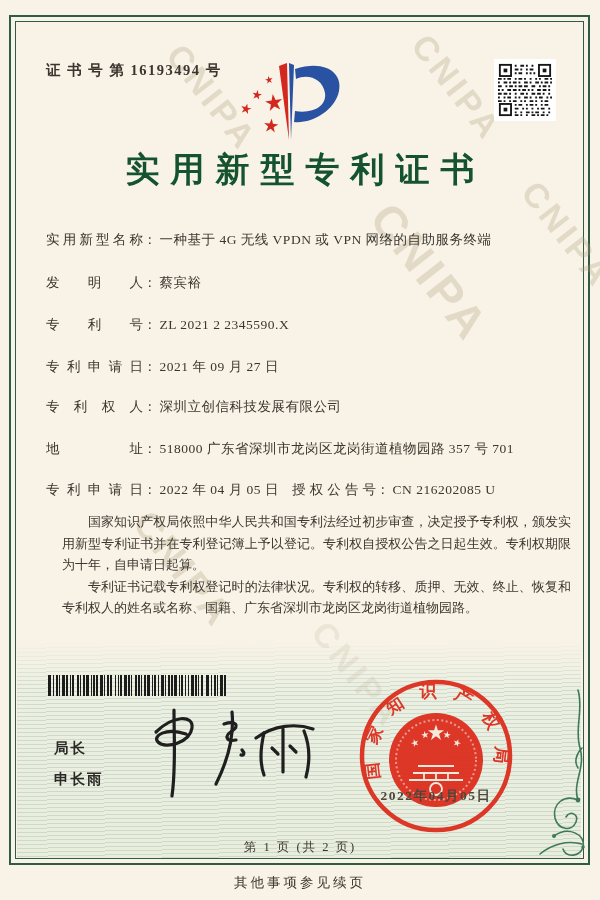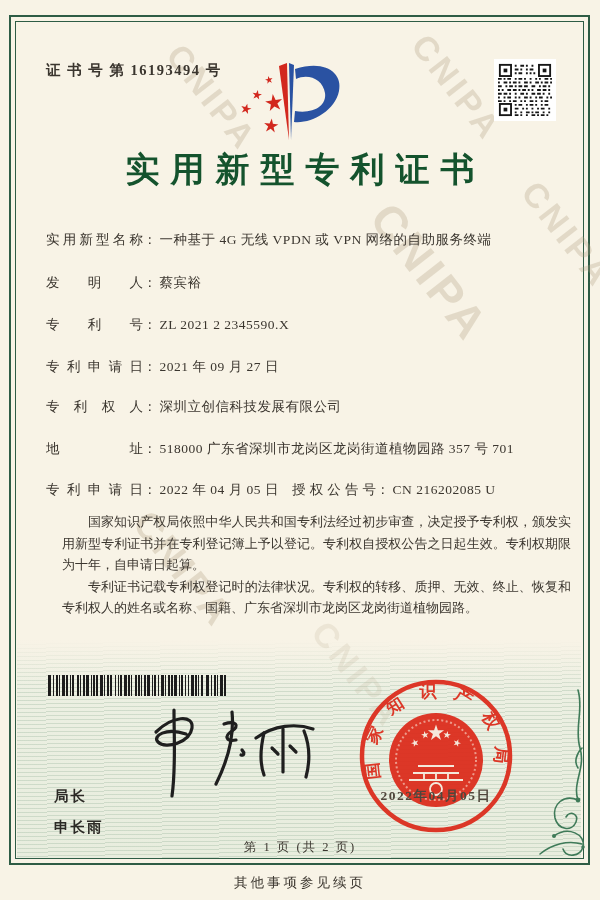--- a/index.html
+++ b/index.html
@@ -17,21 +17,21 @@
   .title{position:absolute;left:0;top:147px;width:600px;text-align:center;font-size:34px;font-weight:bold;letter-spacing:11px;text-indent:11px;color:#14532d;}
   .qr-box{position:absolute;left:494px;top:59px;width:62px;height:62px;background:#ffffff;display:flex;align-items:center;justify-content:center;}
   .logo{position:absolute;left:238px;top:56px;}
   .field-row{position:absolute;left:46px;width:510px;font-size:13.5px;color:#3b362f;white-space:nowrap;}
   .flabel{display:inline-block;width:97px;text-align:justify;text-align-last:justify;vertical-align:bottom;}
   .fvalue{margin-left:3px;letter-spacing:0.5px;}
   .grant2{position:absolute;left:246px;top:0;}
   .paras{position:absolute;left:33px;top:511px;width:509px;font-size:13px;line-height:21.5px;text-align:justify;color:#3b362f;margin-left:29px;}
   .paras p{margin:0;text-indent:2em;}
   .barcode{position:absolute;left:48px;top:675px;}
-  .director{position:absolute;left:54px;top:733px;font-size:14.5px;line-height:31px;letter-spacing:2px;color:#2c2a26;font-weight:bold;margin-top:48px;}
+  .director{position:absolute;left:54px;top:733px;font-size:14.5px;line-height:31px;letter-spacing:2px;color:#2c2a26;font-weight:bold;}
   .signature{position:absolute;left:128px;top:698px;}
   .seal{position:absolute;left:356px;top:676px;opacity:0.93;}
   .page-num{position:absolute;left:0;top:839px;width:600px;text-align:center;font-size:12.5px;letter-spacing:2px;color:#3b362f;}
   .cont-note{position:absolute;left:0;top:874px;width:600px;text-align:center;font-size:13.5px;letter-spacing:3px;color:#3b362f;}
   .flourish{position:absolute;left:538px;top:688px;}
 </style>
 </head>
 <body>
 
 <div class="page">

